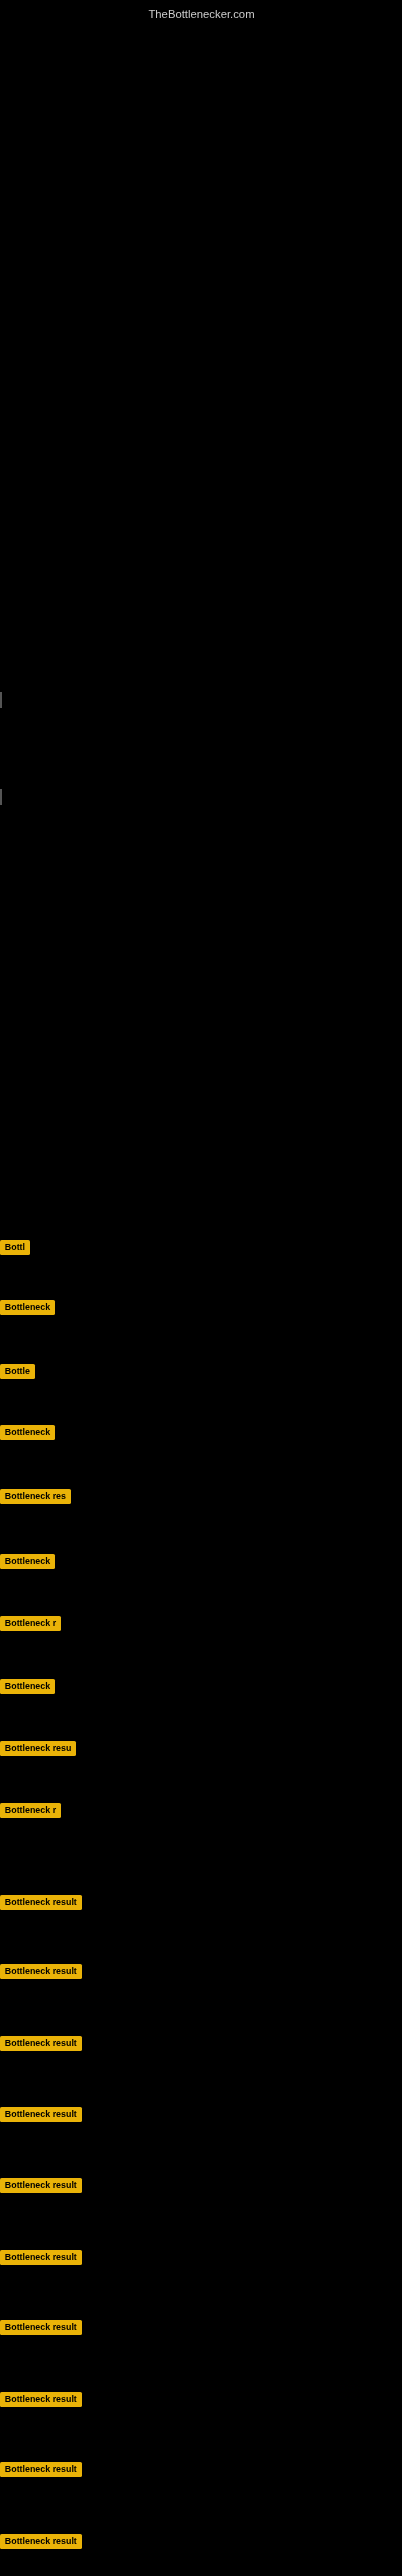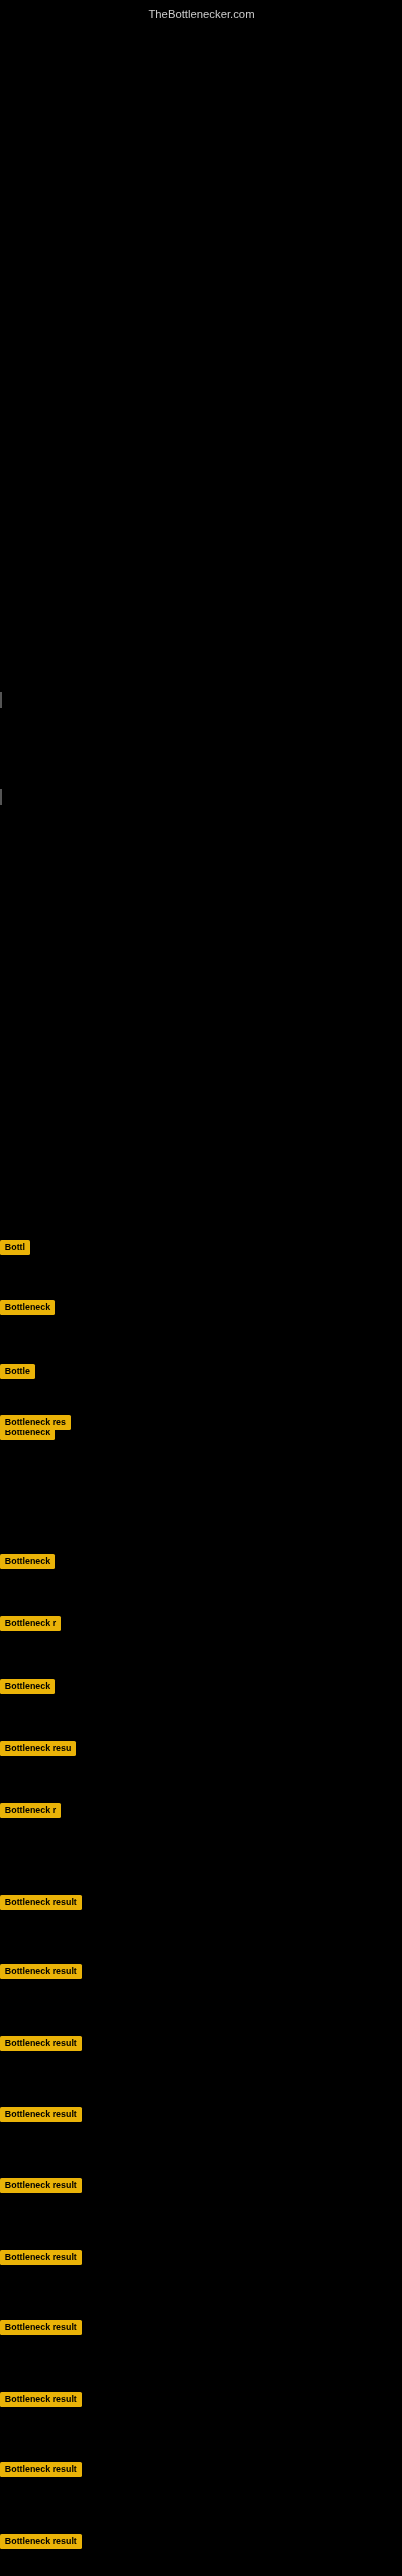--- a/index.html
+++ b/index.html
@@ -36,21 +36,21 @@
       border-radius: 1.6px;
       position: absolute;
       left: 0;
     }
 
     
     .badge-1  { top: 1240px; }
     .badge-2  { top: 1300px; }
     .badge-3  { top: 1364px; }
     .badge-4  { top: 1425px; }
-    .badge-5  { top: 1415px; }
+    .badge-5  { top: 1489px; }
     .badge-6  { top: 1554px; }
     .badge-7  { top: 1616px; }
     .badge-8  { top: 1679px; }
     .badge-9  { top: 1741px; text-align: center; }
     .badge-10 { top: 1803px; }
     .badge-11 { top: 1895px; }
     .badge-12 { top: 1964px; }
     .badge-13 { top: 2036px; }
     .badge-14 { top: 2107px; }
     .badge-15 { top: 2178px; }

